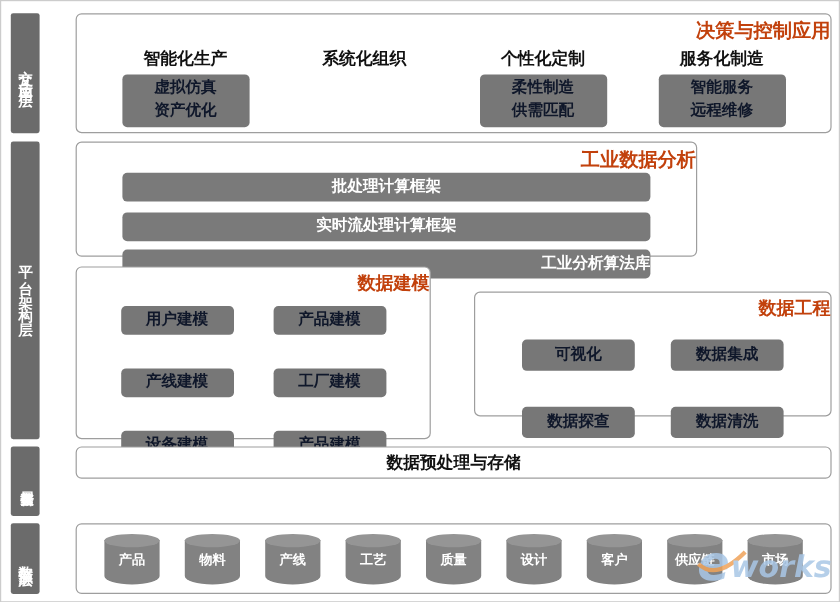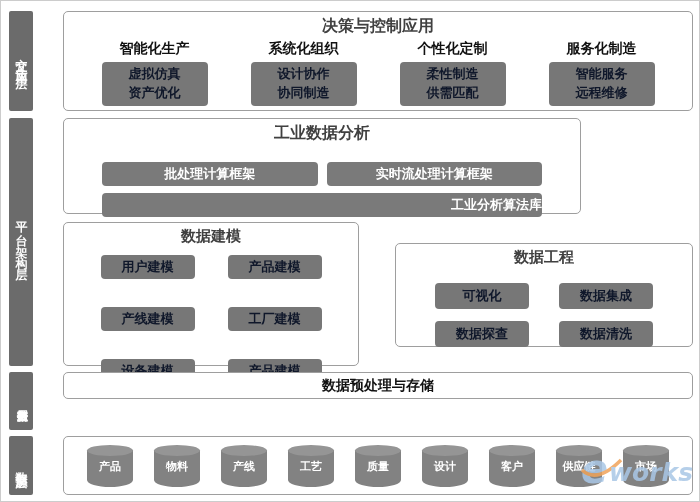--- a/index.html
+++ b/index.html
@@ -21,53 +21,53 @@
   .l1 { top:10px;  height:100px; } .l1 span { letter-spacing:5px; }
   .l2 { top:117px; height:248px; } .l2 span { letter-spacing:12px; }
   .l3 { top:371px; height:58px; }  .l3 span { letter-spacing:0px; font-size:11px; }
   .l4 { top:435px; height:59px; }  .l4 span { letter-spacing:2px; }
 
   
   .box {
     position:absolute; background:#ffffff; border:1px solid #9e9e9e;
     border-radius:5px; box-sizing:border-box;
   }
-  .box-title { text-align:center; font-weight:bold; font-size:15px; color:#404040; padding-top:4px; }
+  .box-title { text-align:right; font-weight:bold; font-size:15px; color:#c2410c; padding-top:4px; }
   .big-title { font-size:16px; }
 
   
   .btn {
     background:#777777; color:#0f172a; font-weight:bold;
     border-radius:4px; text-align:center;
   }
 
   
   .decision { left:62px; top:10px; width:630px; height:100px; }
   .dec-cols { display:flex; justify-content:space-between; padding:3px 16px 0 16px; }
   .dec-col { flex:1; display:flex; flex-direction:column; align-items:center; }
   .dec-heading { font-weight:bold; font-size:14px; color:#111; margin-bottom:4px; }
   .dec-btn { font-size:13px; line-height:1.45; padding:3px 14px; min-width:78px; }
 
   
   .analysis { left:62px; top:117px; width:518px; height:96px; }
-  .ana-row { display:flex; gap:9px; margin:18px 38px 0 38px; }
+  .ana-row { display:flex; gap:9px; margin:0 38px 0 38px;flex-direction:column; }
   .bar {
     background:#7a7a7a; color:#fff; font-weight:bold; font-size:13px;
     border-radius:4px; height:24px; line-height:24px; text-align:center;
   }
   .ana-row .bar { flex:1; }
   .lib { margin:7px 38px 0 38px;text-align:right; }
 
   
   .modeling { left:62px; top:221px; width:296px; height:144px; }
   .mod-grid { display:grid; grid-template-columns:1fr 1fr; row-gap:28px; padding:9px 20px 0 20px; justify-items:center; }
   .mod-btn { width:94px; height:24px; line-height:24px; font-size:13px; }
 
   .engineering { left:394px; top:221px; width:298px; height:104px;margin-top:21px; }
-  .eng-grid { display:grid; grid-template-columns:1fr 1fr; row-gap:12px; padding:16px 24px 0 24px; justify-items:center; }
+  .eng-grid { display:grid; grid-template-columns:1fr 1fr; row-gap:30px; padding:16px 24px 0 24px; justify-items:center; }
   .eng-btn { width:94px; height:26px; line-height:26px; font-size:13px; }
 
   
   .int-bar {
     position:absolute; left:62px; width:630px; height:27px;
     border:1px solid #9e9e9e; border-radius:5px; box-sizing:border-box; background:#fff;
     display:flex; align-items:center; justify-content:center;
     font-weight:bold; font-size:14px; color:#111;
   }
   .int1 { top:371px; } .int2 { top:403px; }
@@ -108,24 +108,20 @@
     <div class="dec-cols">
       <div class="dec-col">
         <div class="dec-heading">智能化生产</div>
         <div class="btn dec-btn">
           <div>虚拟仿真</div>
           <div>资产优化</div>
         </div>
       </div>
       <div class="dec-col">
         <div class="dec-heading">系统化组织</div>
-        <div class="btn dec-btn">
-          <div>设计协作</div>
-          <div>协同制造</div>
-        </div>
       </div>
       <div class="dec-col">
         <div class="dec-heading">个性化定制</div>
         <div class="btn dec-btn">
           <div>柔性制造</div>
           <div>供需匹配</div>
         </div>
       </div>
       <div class="dec-col">
         <div class="dec-heading">服务化制造</div>

